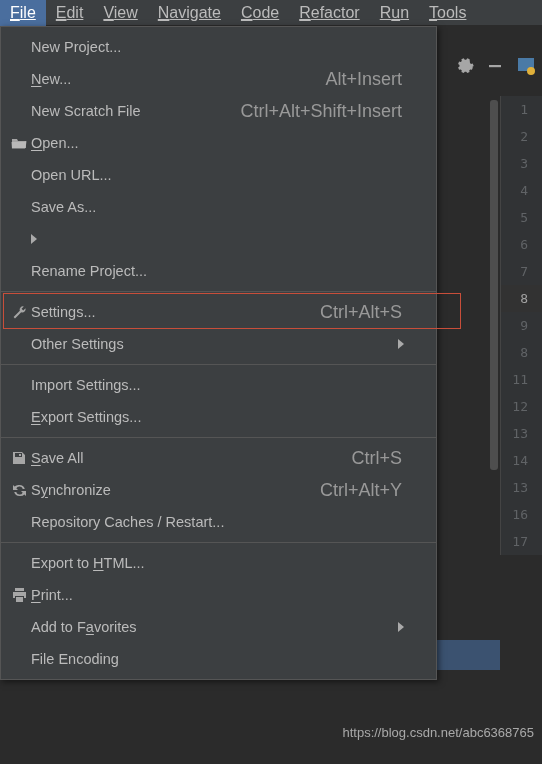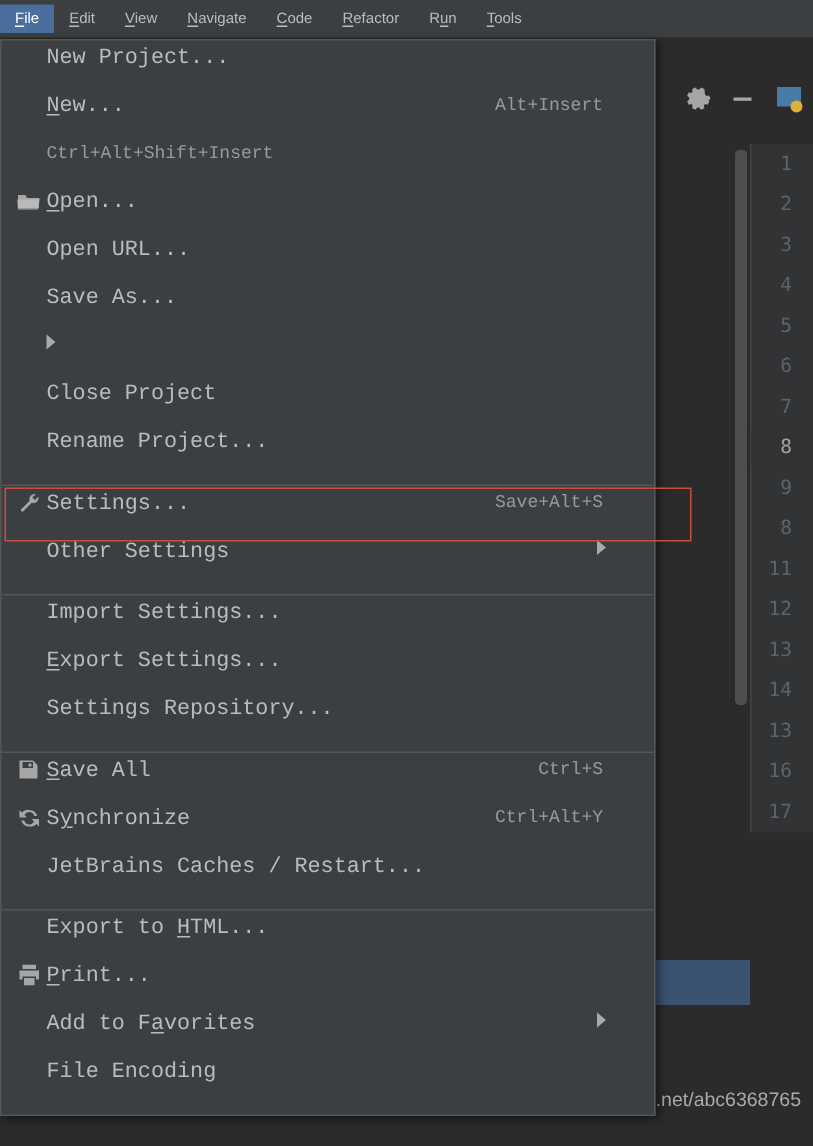--- a/index.html
+++ b/index.html
@@ -16,22 +16,23 @@
   .menubar {
     display: flex;
     align-items: center;
     height: 26px;
     background: #3c3f41;
     border-bottom: 1px solid #2b2b2b;
   }
   .menubar-item {
     padding: 4px 10px;
     color: #bbbbbb;
-    font-size: 10px;
+    font-size: 16px;
     cursor: default;
+    text-decoration: underline;
   }
   .menubar-item.active {
     background: #4a6e9e;
     color: #ffffff;
   }
   .mn { text-decoration: underline; text-underline-offset: 2px; }
 
   .toolbar-right {
     position: absolute;
     right: 6px;
@@ -48,42 +49,41 @@
     top: 26px;
     width: 437px;
     background: #3c3f41;
     border: 1px solid #555555;
     box-shadow: 2px 2px 6px rgba(0,0,0,0.5);
     padding: 4px 0;
     z-index: 10;
   }
   .menu-item {
     display: flex;
-    align-items: flex-start;
+    align-items: center;
     height: 32px;
     padding: 0 28px 0 6px;
     color: #bbbbbb;
     font-size: 14.5px;
     cursor: default;
-    font-family: Liberation Mono, monospace;
   }
   .menu-item .icon-slot {
     width: 24px;
     display: flex;
     align-items: center;
     justify-content: center;
     flex-shrink: 0;
   }
   .menu-item .label {
     flex: 1;
     white-space: nowrap;
   }
   .menu-item .shortcut {
     color: #999999;
-    font-size: 12px;
+    font-size: 18px;
     padding-right: 6px;
   }
   .menu-item .sub-arrow {
     width: 0; height: 0;
     border-top: 5px solid transparent;
     border-bottom: 5px solid transparent;
     border-left: 6px solid #aaaaaa;
     margin-right: 4px;
   }
   .separator {
@@ -207,20 +207,21 @@
     <span class="icon-slot"></span>
     <span class="label">New Project...</span>
   </div>
   <div class="menu-item">
     <span class="icon-slot"></span>
     <span class="label"><span class="mn">N</span>ew...</span>
     <span class="shortcut">Alt+Insert</span>
   </div>
   <div class="menu-item">
     <span class="icon-slot"></span>
+    <span class="label">New Scratch File</span>
     <span class="shortcut">Ctrl+Alt+Shift+Insert</span>
   </div>
   <div class="menu-item">
     <span class="icon-slot">
       <svg width="16" height="14" viewBox="0 0 16 14">
           <path fill="#a6a6a6" d="M1 3h5l1 2h8v7H1z"></path>
           <path fill="#dcdcdc" d="M0 6h13l3 -1 -2 8H1z" opacity="0.35"></path>
         </svg>
     </span>
     <span class="label"><span class="mn">O</span>pen...</span>
@@ -229,63 +230,55 @@
     <span class="icon-slot"></span>
     <span class="label">Open URL...</span>
   </div>
   <div class="menu-item">
     <span class="icon-slot"></span>
     <span class="label">Save As...</span>
   </div>
   <div class="menu-item">
     <span class="icon-slot"></span>
     <span class="sub-arrow"></span>
-  </div>
-  <div class="menu-item">
-    <span class="icon-slot"></span>
-    <span class="label">Close Project</span>
   </div>
   <div class="menu-item">
     <span class="icon-slot"></span>
     <span class="label">Rename Project...</span>
   </div>
 
   <div class="separator"></div>
 
   <div style="position:relative">
     <div class="highlight-box" style="left:2px;top:-3px;right:-25px;height:36px"></div>
     <div class="menu-item">
       <span class="icon-slot">
         <svg width="15" height="15" viewBox="0 0 15 15">
             <path fill="#a6a6a6" d="M13.5 3.2a3.3 3.3 0 01-4.3 4L3 13.4l-1.4-1.4 6.2-6.2a3.3 3.3 0 014-4.3L9.6 3.7l1.7 1.7 2.2-2.2z"></path>
           </svg>
       </span>
       <span class="label">Settings...</span>
-      <span class="shortcut">Save+Alt+S</span>
+      <span class="shortcut">Ctrl+Alt+S</span>
     </div>
   </div>
   <div class="menu-item">
     <span class="icon-slot"></span>
     <span class="label">Other Settings</span>
     <span class="sub-arrow"></span>
   </div>
 
   <div class="separator"></div>
 
   <div class="menu-item">
     <span class="icon-slot"></span>
     <span class="label">Import Settings...</span>
   </div>
   <div class="menu-item">
     <span class="icon-slot"></span>
     <span class="label"><span class="mn">E</span>xport Settings...</span>
-  </div>
-  <div class="menu-item">
-    <span class="icon-slot"></span>
-    <span class="label">Settings Repository...</span>
   </div>
 
   <div class="separator"></div>
 
   <div class="menu-item">
     <span class="icon-slot">
       <svg width="14" height="14" viewBox="0 0 14 14">
           <path fill="#a6a6a6" d="M1 1h9l3 3v9H1zM3 2v4h7V2zM7 3h2v2H7z"></path>
         </svg>
     </span>
@@ -296,21 +289,21 @@
     <span class="icon-slot">
       <svg width="15" height="15" viewBox="0 0 15 15">
           <path fill="#a6a6a6" d="M7.5 2a5.5 5.5 0 015.3 4h-2a3.5 3.5 0 00-6.5-.7L6 7H1V2l1.6 1.6A5.5 5.5 0 017.5 2zm0 11a5.5 5.5 0 01-5.3-4h2a3.5 3.5 0 006.5.7L9 8h5v5l-1.6-1.6A5.5 5.5 0 017.5 13z"></path>
         </svg>
     </span>
     <span class="label">S<span class="mn">y</span>nchronize</span>
     <span class="shortcut">Ctrl+Alt+Y</span>
   </div>
   <div class="menu-item">
     <span class="icon-slot"></span>
-    <span class="label">JetBrains Caches / Restart...</span>
+    <span class="label">Repository Caches / Restart...</span>
   </div>
 
   <div class="separator"></div>
 
   <div class="menu-item">
     <span class="icon-slot"></span>
     <span class="label">Export to <span class="mn">H</span>TML...</span>
   </div>
   <div class="menu-item">
     <span class="icon-slot">

